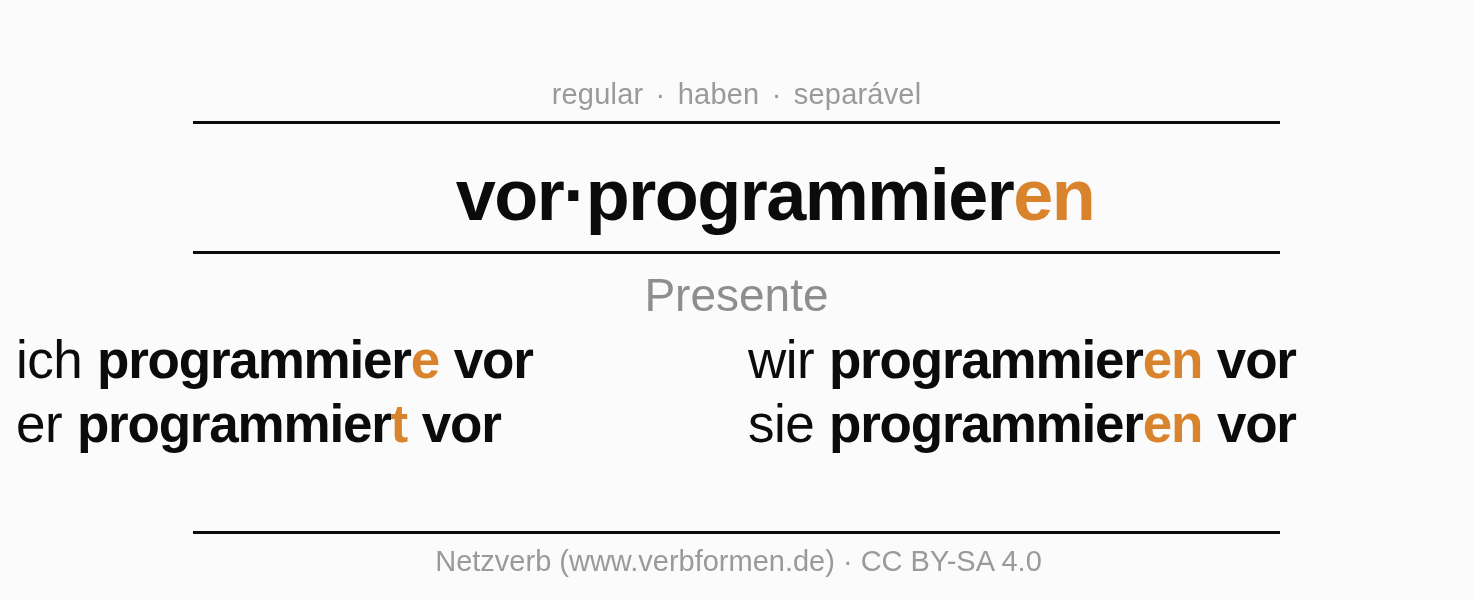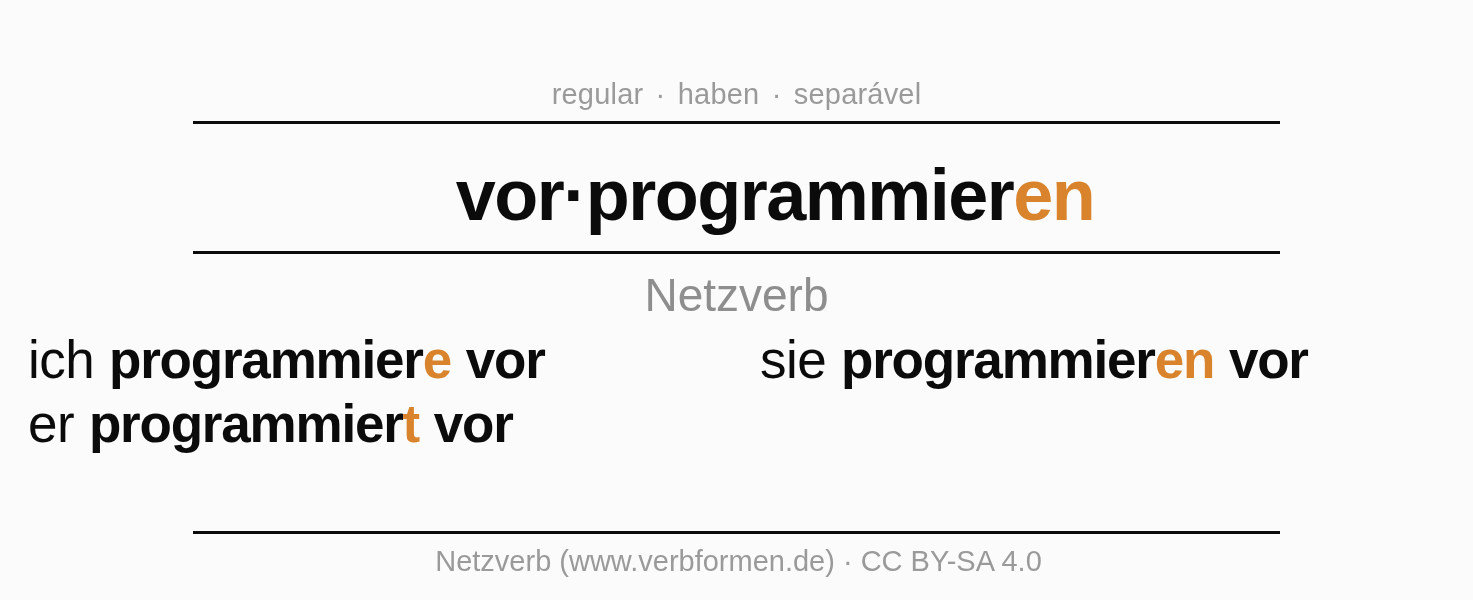--- a/index.html
+++ b/index.html
@@ -92,21 +92,21 @@
     text-align: center;
     font-size: 46px;
     color: #8e8e8e;
     white-space: nowrap;
   }
 
   
   .conj {
     position: absolute;
     top: 296px;
-    left: 12px;
+    left: 0;
     width: 1303px;
     height: 200px;
   }
   .conj-col {
     position: absolute;
     top: 0;
     width: 720px;
   }
   .col-left  { left: 16px; }
   .col-right { left: 748px; }
@@ -167,36 +167,39 @@
     <span class="flag-icon">
       <span class="flag-band" style="background:#0b0b0b"></span>
       <span class="flag-band" style="background:#dd2c2c"></span>
       <span class="flag-band" style="background:#ffd12e"></span>
     </span>
     <span class="title-text"><span>vor·programmier</span><span class="suffix">en</span></span>
   </div>
 
   <div class="rule rule-mid"></div>
 
-  <div class="subtitle">Netzverb</div>
+  <div class="subtitle">Presente</div>
 
   <div class="conj">
 
     <div class="conj-col col-left">
       <div class="conj-line"><span class="pronoun">ich</span>
         <span class="stem">programmier</span><span class="ending">e</span>
         <span class="particle">vor</span></div>
 
 
       <div class="conj-line"><span class="pronoun">er</span>
         <span class="stem">programmier</span><span class="ending">t</span>
         <span class="particle">vor</span></div>
     </div>
 
     <div class="conj-col col-right">
+      <div class="conj-line"><span class="pronoun">wir</span>
+        <span class="stem">programmier</span><span class="ending">en</span>
+        <span class="particle">vor</span></div>
 
 
       <div class="conj-line"><span class="pronoun">sie</span>
         <span class="stem">programmier</span><span class="ending">en</span>
         <span class="particle">vor</span></div>
     </div>
 
   </div>
 
   <div class="rule rule-bottom"></div>

